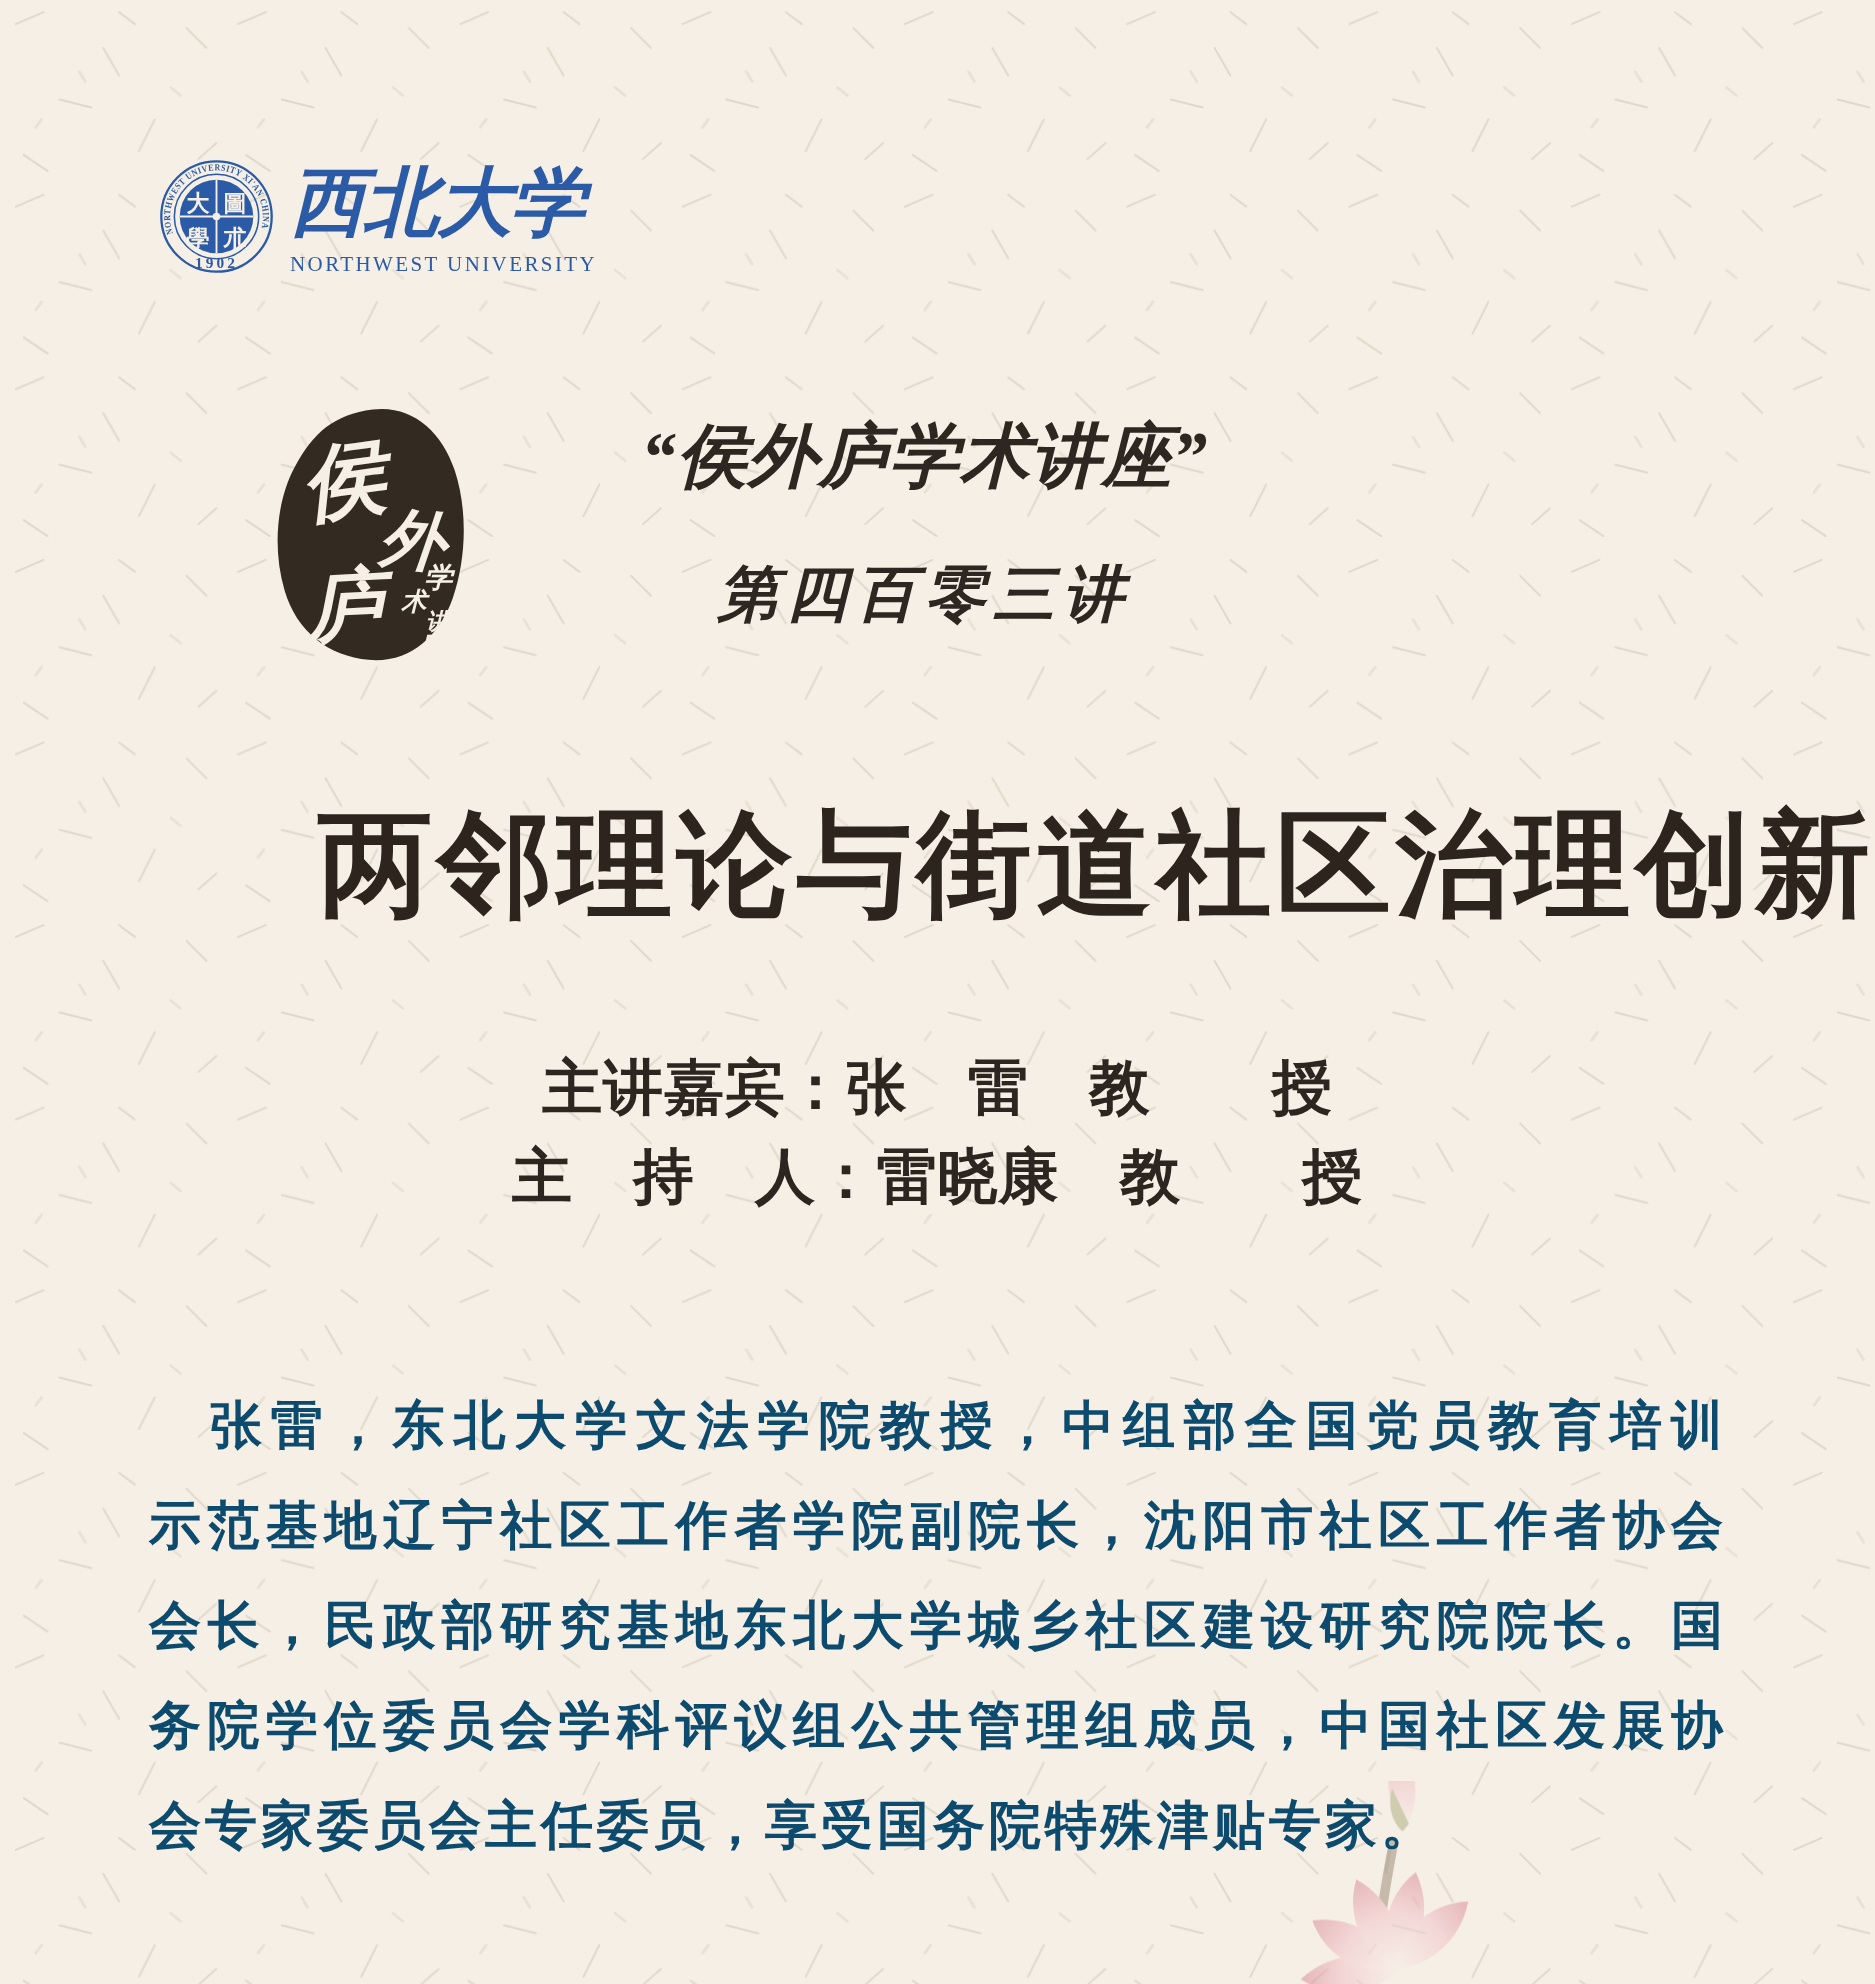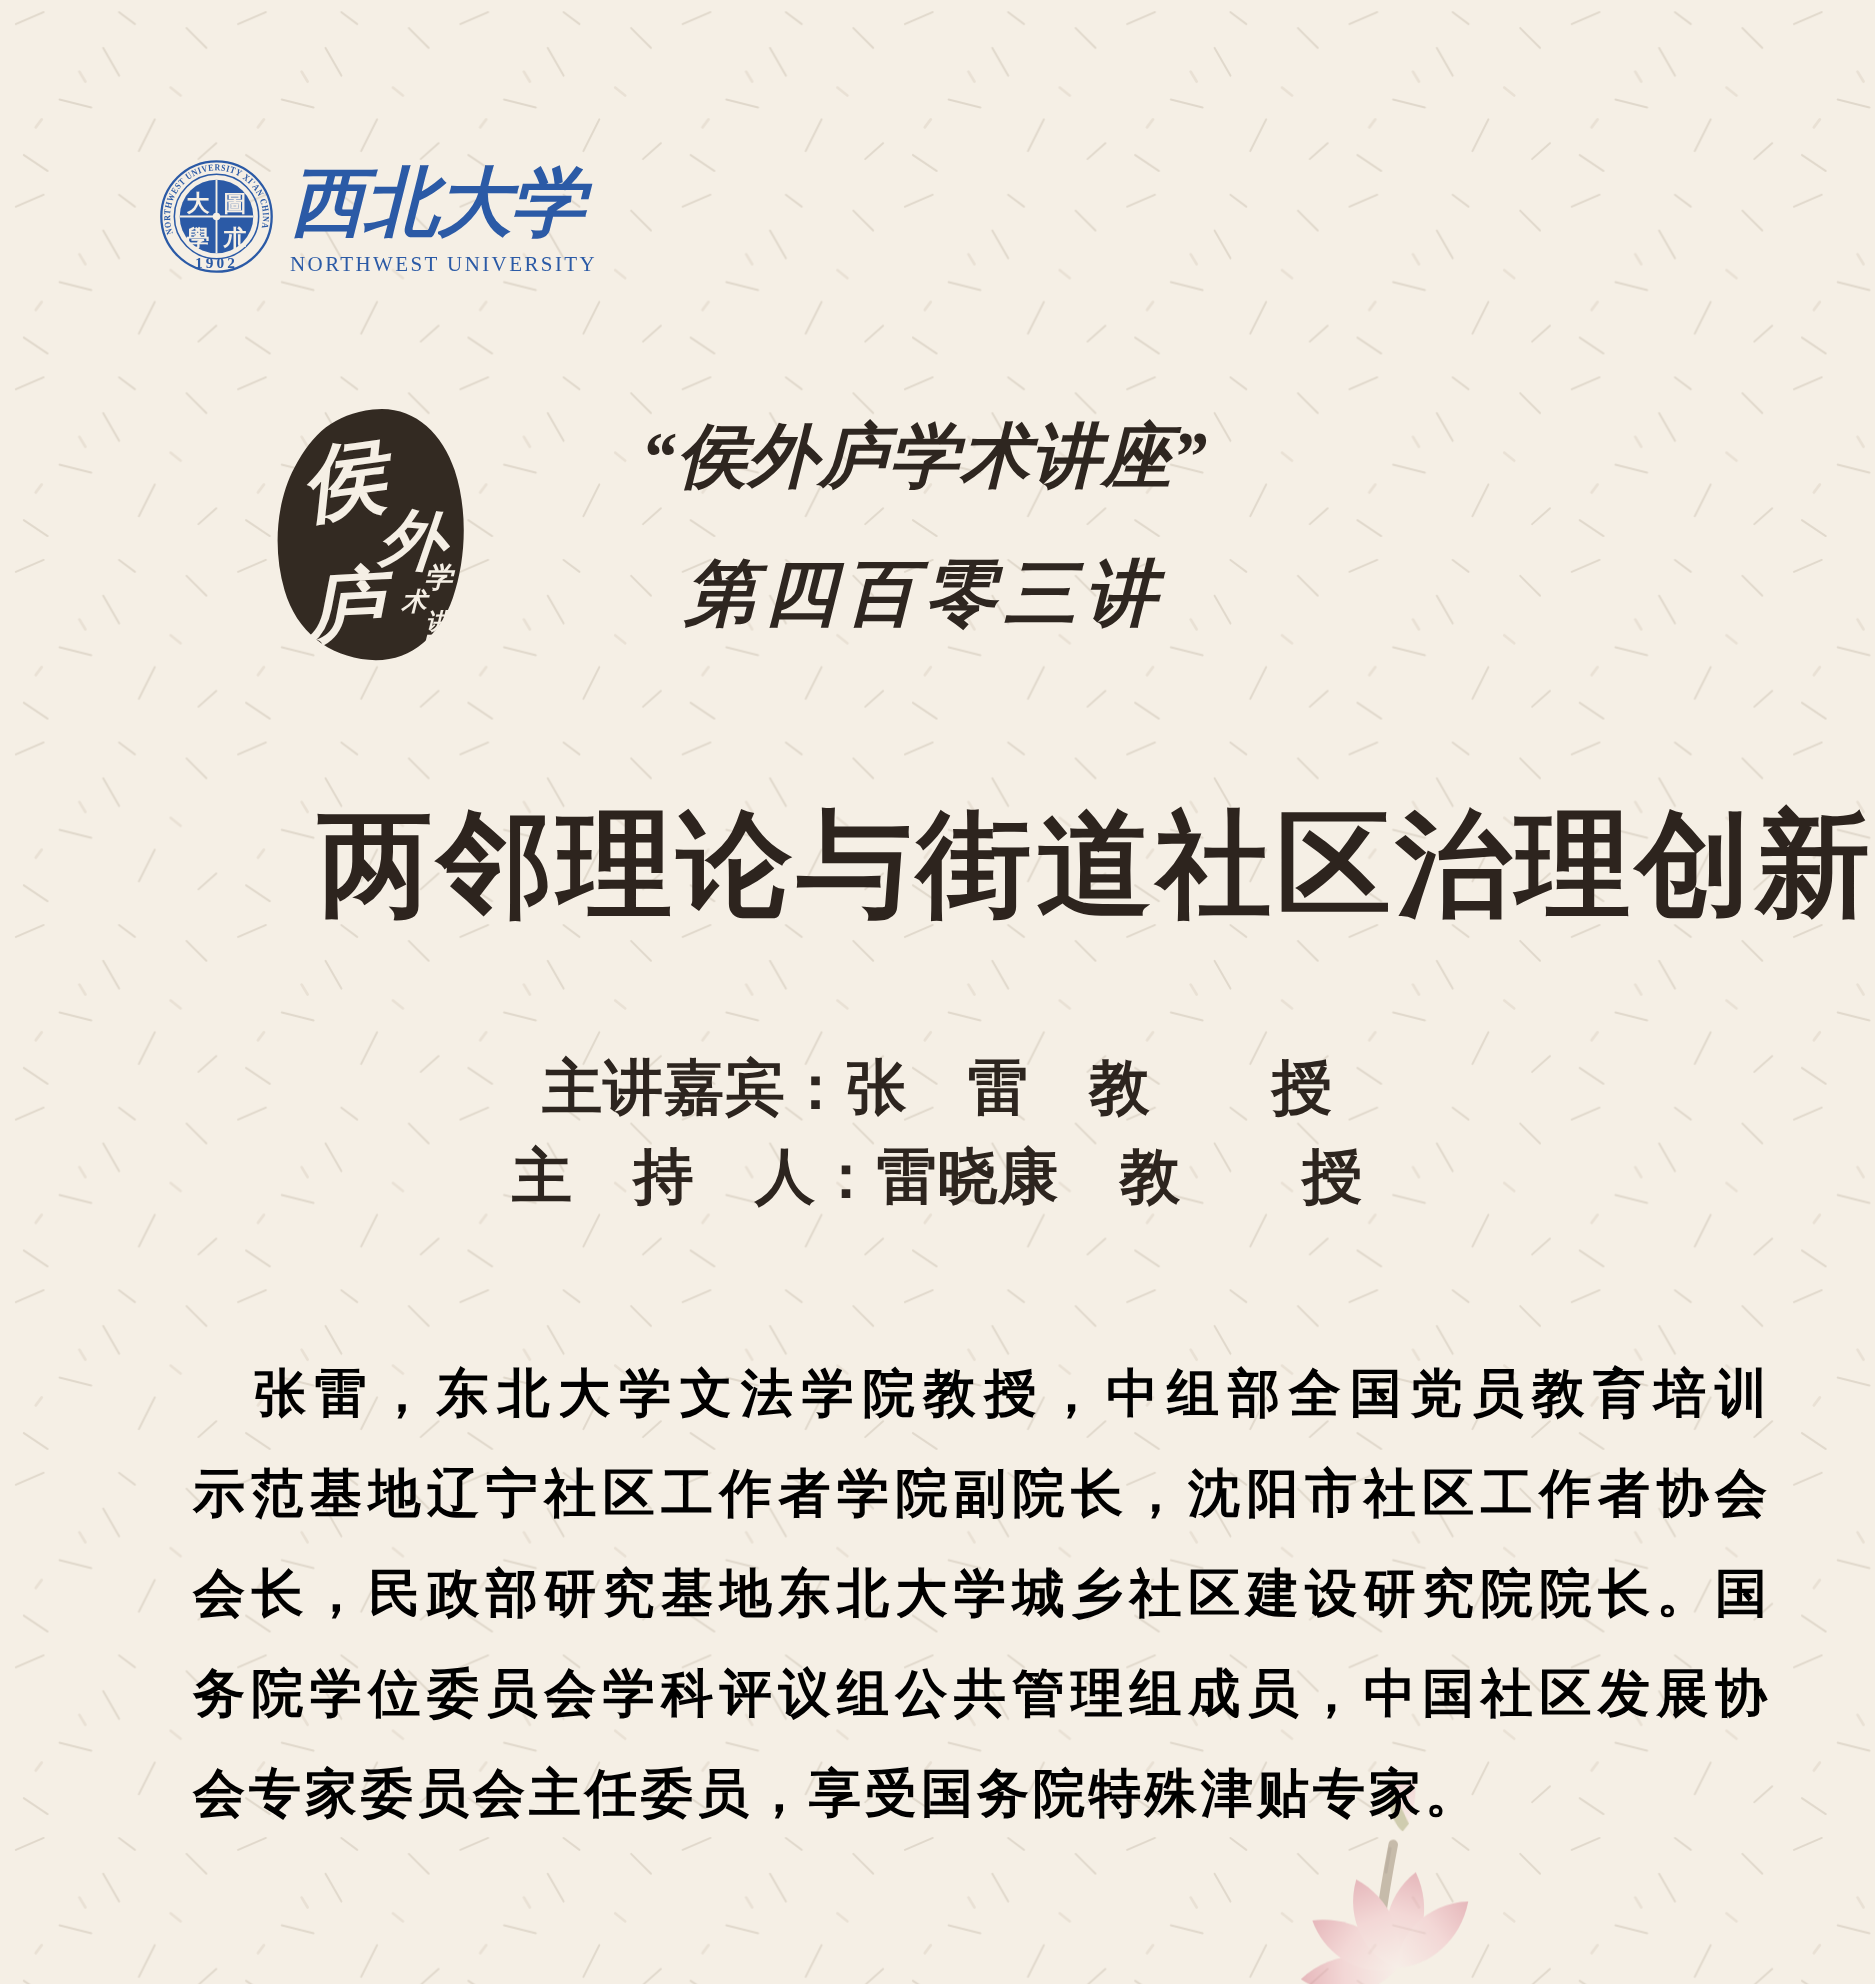--- a/index.html
+++ b/index.html
@@ -34,45 +34,44 @@
     font-size:21px;letter-spacing:2.4px;color:#2b5aa6;
   }
 
   
   .stamp-svg{position:absolute;left:274px;top:403px;}
   .series-lines{
     position:absolute;left:329px;top:391px;width:1191px;
     text-align:center;color:#2e2620;
   }
   .series-line1{font-size:70px;line-height:131px;letter-spacing:0.8px;}
-  .series-line2{font-size:72px;line-height:131px;letter-spacing:8px;margin-top:7.1px;}
+  .series-line2{font-size:61px;line-height:131px;letter-spacing:8px;margin-top:7.1px;}
 
   
   .main-title{
     position:absolute;left:0;right:0;top:808px;margin:0;
     text-align:right;
     font-size:115px;line-height:131px;font-weight:bold;
     letter-spacing:4.8px;color:#2d241e;font-family:Liberation Mono, monospace;
   }
 
   
   .speakers{
     position:absolute;left:0;right:0;top:1044px;
     text-align:center;color:#2d251f;
     font-weight:bold;
     font-size:60px;line-height:89px;letter-spacing:0.8px;
   }
 
   
   .bio{
-    position:absolute;left:149px;top:1344px;width:1578px;
-    color:#000000;
+    position:absolute;left:149px;top:1376px;width:1578px;
+    color:#0c4a6e;
     font-size:52px;line-height:100px;letter-spacing:4px;
     font-weight:600;
-    margin-left:44px;
   }
   .bio-line{text-align:justify;text-align-last:justify;}
   .bio-line.last{text-align-last:left;}
 </style>
 </head>
 <body>
 
 <div class="poster">
 
   <svg class="layer bg-svg" width="1875" height="2813" viewBox="0 0 4724 7086">

